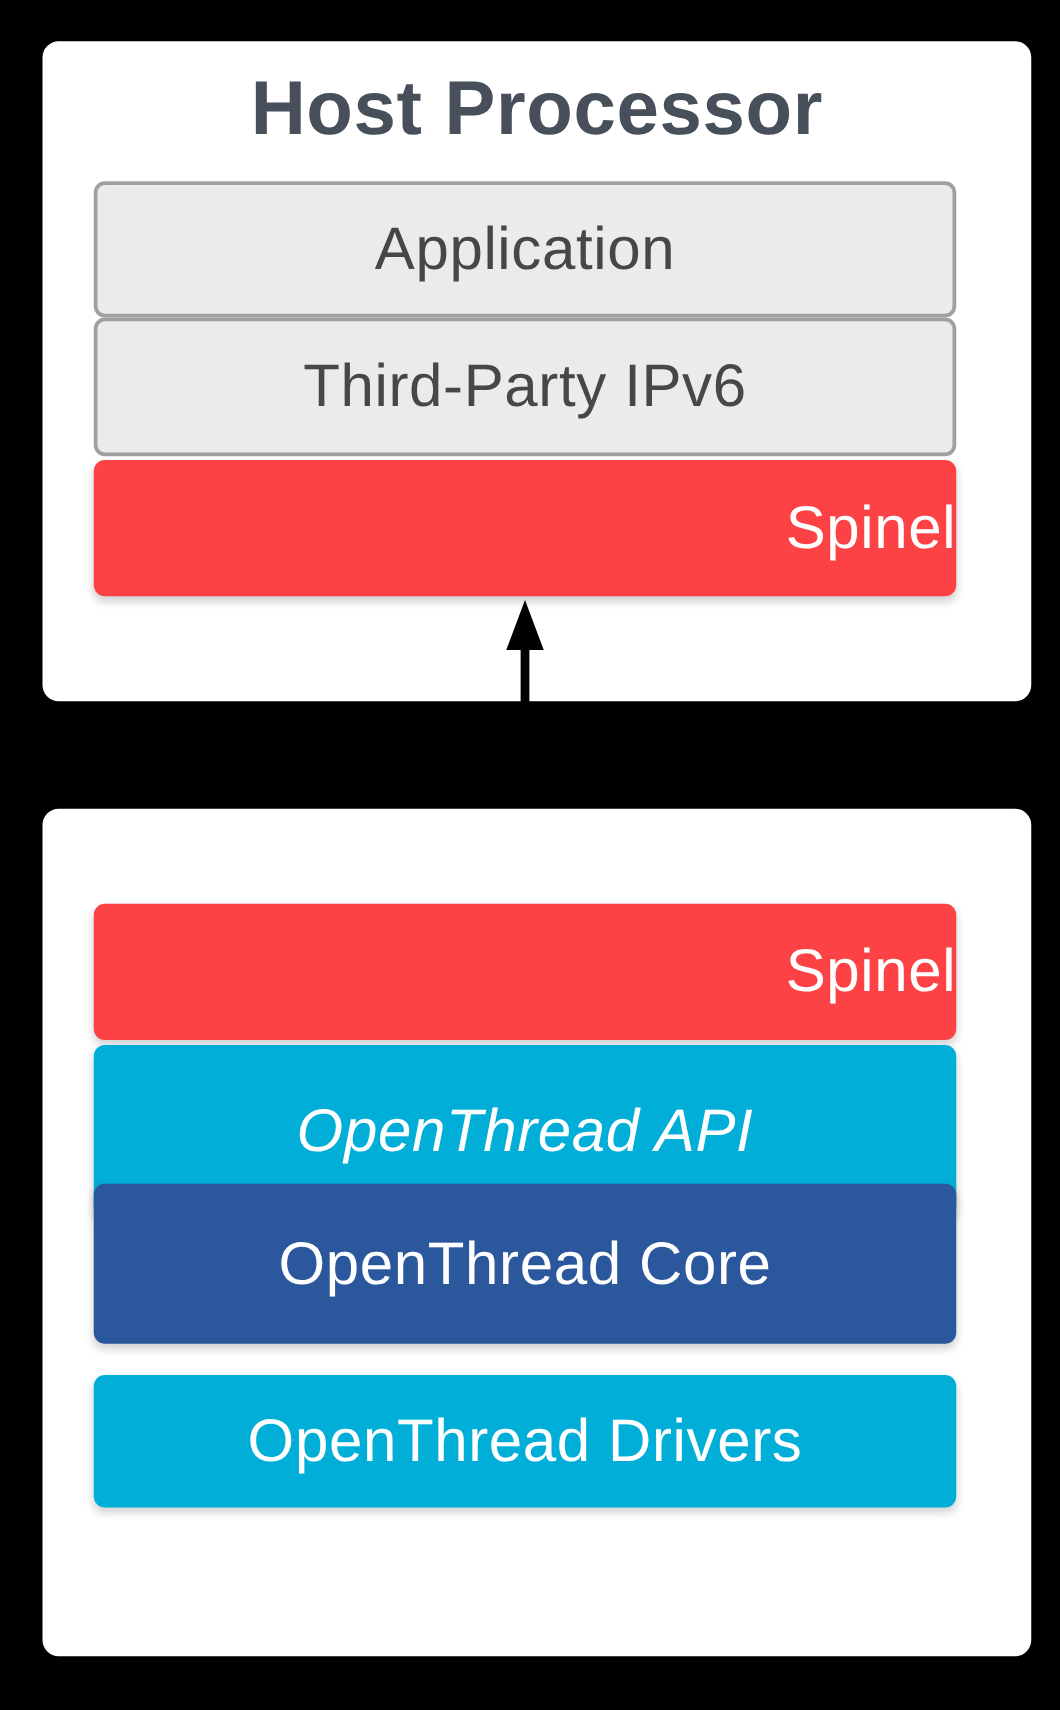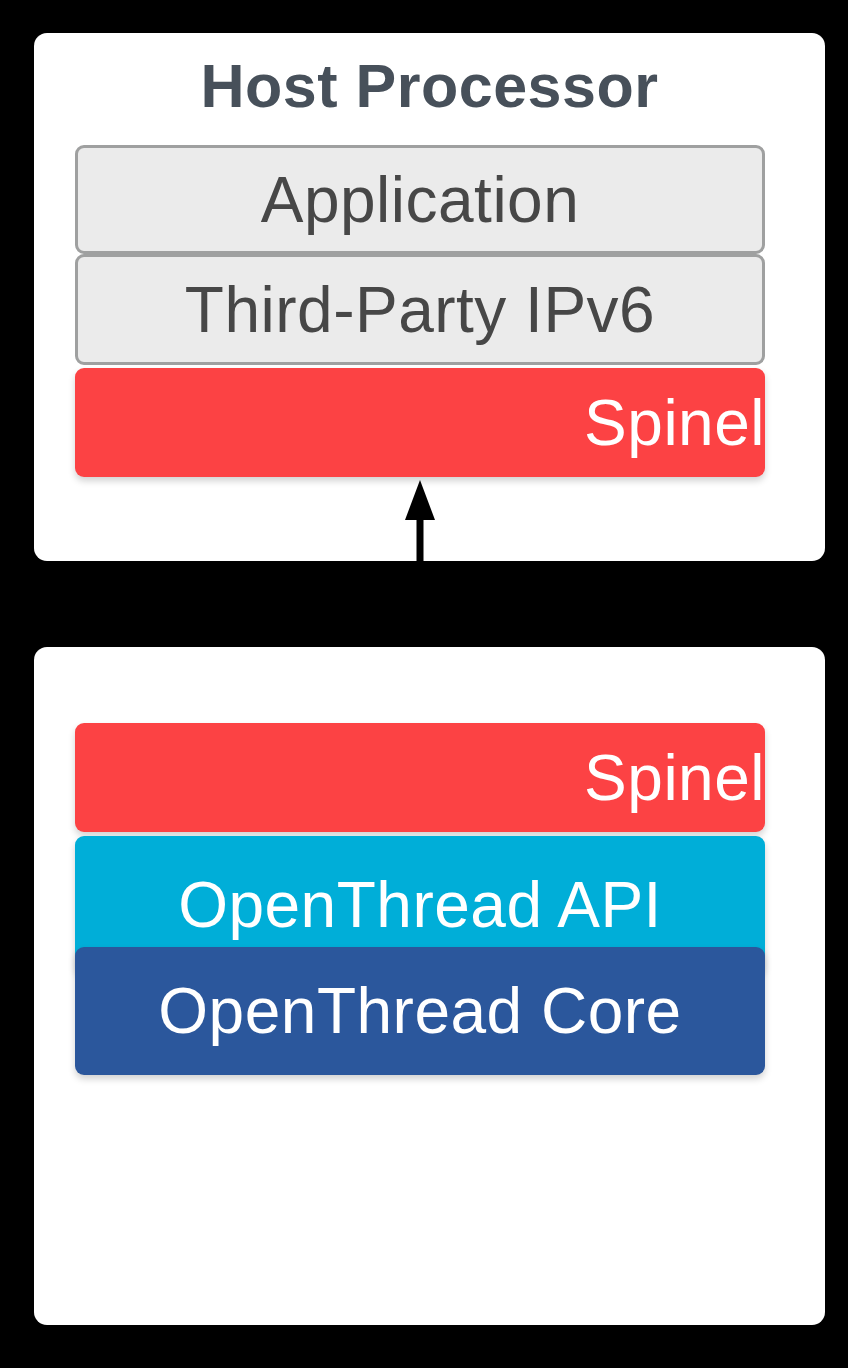--- a/index.html
+++ b/index.html
@@ -42,21 +42,21 @@
     position: absolute;
     left: 41px;
     width: 690px;
     box-sizing: border-box;
     display: flex;
     align-items: center;
     justify-content: center;
     border-radius: 9px;
   }
   .layer-label {
-    font-size: 64px;
+    font-size: 48px;
     font-weight: 400;
     letter-spacing: 0.5px;
   }
 
   .gray {
     background: var(--gray-fill, #ebebeb);
     border: 3px solid var(--gray-border, #9fa0a0);
   }
   .gray .layer-label { color: var(--gray-text, #474747); }
 
@@ -67,21 +67,21 @@
     color: var(--white-text, #ffffff);
   }
 
   
   .host-app     { top: 112px; height: 109px; }
   .host-ipv6    { top: 221px; height: 111px; }
   .host-spinel  { top: 335px; height: 109px; }
 
   
   .soc-spinel   { top: 76px;  height: 109px; }
-  .soc-api      { top: 189px; height: 138px; }
+  .soc-api      { top: 189px; height: 138px; font-style: italic; }
   .soc-core     { top: 300px; height: 128px; }
   .soc-drivers  { top: 453px; height: 106px; }
 
   .arrow {
     position: absolute;
     left: 390px;
     top: 480px;
     width: 60px;
     height: 242px;
   }
@@ -120,16 +120,19 @@
     </div>
 
     <div class="layer cyan soc-api">
       <span class="layer-label">OpenThread API</span>
     </div>
 
     <div class="layer blue soc-core">
       <span class="layer-label">OpenThread Core</span>
     </div>
 
+    <div class="layer cyan soc-drivers">
+      <span class="layer-label">OpenThread Drivers</span>
+    </div>
 
   </section>
 
 </div>
 
 </body></html>

